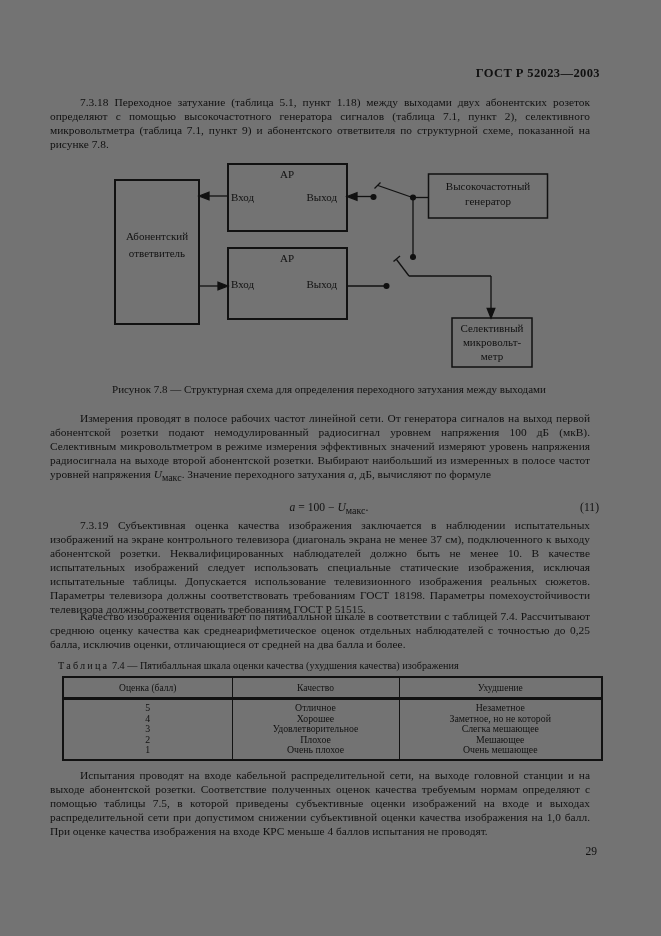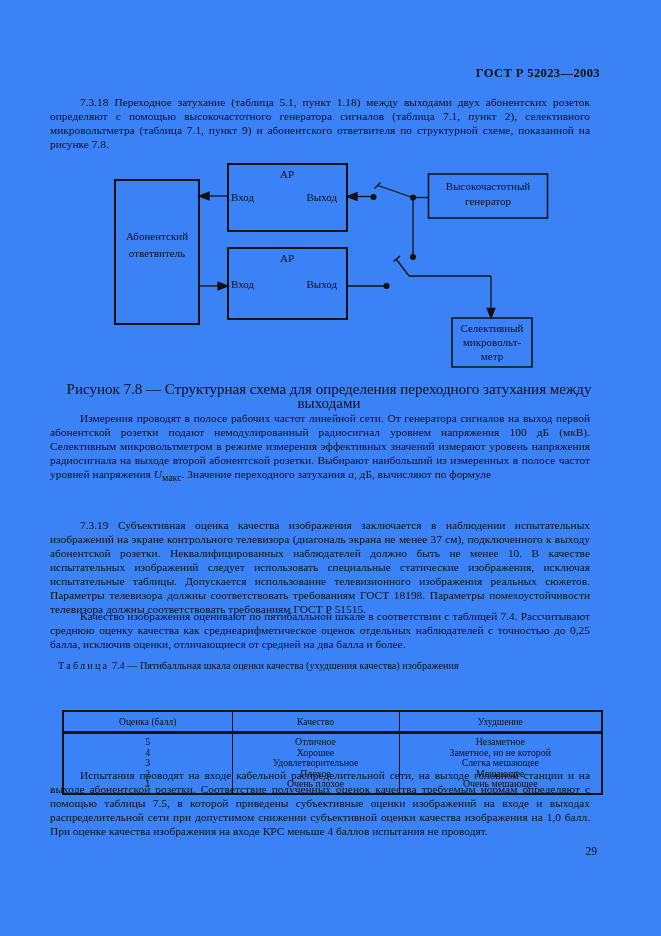--- a/index.html
+++ b/index.html
@@ -1,21 +1,21 @@
 <!DOCTYPE html>
 <html lang="ru"><head>
 <meta charset="utf-8">
 <style>
   * { margin: 0; padding: 0; box-sizing: border-box; }
   html, body { background: #fff; }
   .page {
     position: relative;
     width: 661px;
     height: 936px;
-    background: #3b82f6;
+    background: #737373;
     color: #111;
     font-family: "Liberation Serif", "DejaVu Serif", serif;
     overflow: hidden;
   }
   .gost-header {
     position: absolute;
     top: 66px;
     right: 61px;
     font-size: 12.5px;
     font-weight: bold;
@@ -53,21 +53,21 @@
     font-size: 11px;
     fill: #111;
   }
 
   .figure-caption {
     position: absolute;
     left: 59px;
     top: 382px;
     width: 540px;
     text-align: center;
-    font-size: 15px;
+    font-size: 11px;
     line-height: 14px;
   }
 
   .formula-row {
     position: absolute;
     left: 59px;
     top: 501px;
     width: 540px;
     height: 16px;
     font-size: 11.6px;
@@ -98,21 +98,21 @@
   .qtable {
     position: absolute;
     left: 62px;
     top: 676px;
     width: 539px;
     border-collapse: collapse;
     table-layout: fixed;
     font-size: 9.8px;
     color: #111;
   }
-  .qtable { border: 2px solid #111; margin-top: 34px; }
+  .qtable { border: 2px solid #111; }
   .qtable th, .qtable td {
     text-align: center;
     vertical-align: middle;
     font-weight: normal;
   }
   .qtable th {
     font-size: 9.5px;
     padding: 5px 2px 4px 2px;
     border-bottom: 3px solid #111;
   }
@@ -197,20 +197,24 @@
       <circle cx="386.5" cy="286" r="2.4"></circle>
     </g>
   </svg>
 
   <div class="figure-caption">
     <div>Рисунок 7.8 — Структурная схема для определения переходного затухания между выходами</div>
   </div>
 
   <p class="para" id="p-measure"><span>Измерения проводят в полосе рабочих частот линейной сети. От генератора сигналов на выход первой абонентской розетки подают немодулированный радиосигнал уровнем напряжения 100 дБ (мкВ). Селективным микровольтметром в режиме измерения эффективных значений измеряют уровень напряжения радиосигнала на выходе второй абонентской розетки. Выбирают наибольший из измеренных в полосе частот уровней напряжения </span><i>U</i><sub>макс</sub><span>. Значение переходного затухания </span><i>a</i><span>, дБ, вычисляют по формуле</span></p>
 
+  <div class="formula-row">
+    <span class="formula"><span>a</span><span class="rm"> = 100 − </span><span>U</span><sub class="rm">макс</sub><span class="rm">.</span></span>
+    <span class="formula-number">(11)</span>
+  </div>
 
   <p class="para" id="p-7319">7.3.19 Субъективная оценка качества изображения заключается в наблюдении испытательных изображений на экране контрольного телевизора (диагональ экрана не менее 37 см), подключенного к выходу абонентской розетки. Неквалифицированных наблюдателей должно быть не менее 10. В качестве испытательных изображений следует использовать специальные статические изображения, исключая испытательные таблицы. Допускается использование телевизионного изображения реальных сюжетов. Параметры телевизора должны соответствовать требованиям ГОСТ 18198. Параметры помехоустойчивости телевизора должны соответствовать требованиям ГОСТ Р 51515.</p>
 
   <p class="para" id="p-quality">Качество изображения оценивают по пятибалльной шкале в соответствии с таблицей 7.4. Рассчитывают среднюю оценку качества как среднеарифметическое оценок отдельных наблюдателей с точностью до 0,25 балла, исключив оценки, отличающиеся от средней на два балла и более.</p>
 
   <div class="table-label"><span class="spaced">Таблица</span><span> 7.4 — Пятибалльная шкала оценки качества (ухудшения качества) изображения</span></div>
 
   <table class="qtable">
     <colgroup>
       <col style="width:169px">

